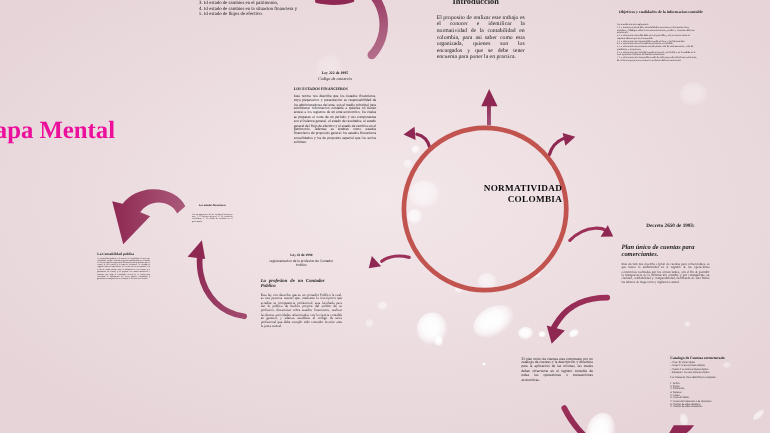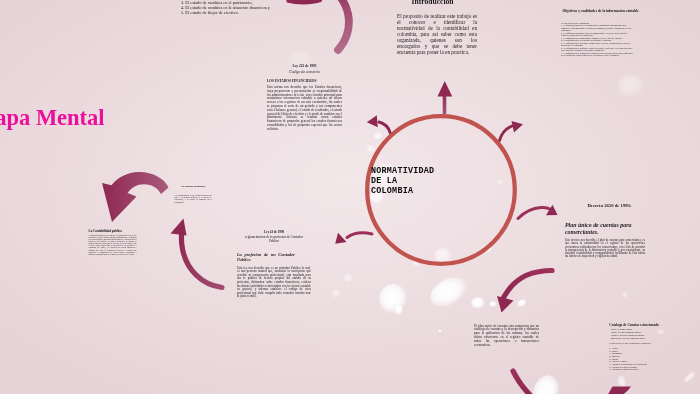--- a/index.html
+++ b/index.html
@@ -4,21 +4,21 @@
 <title>Mapa Mental</title>
 <style>
   html,body{margin:0;padding:0;background:#EADADD;}
   body{width:700px;height:394px;overflow:hidden;font-family:"Liberation Serif",serif;}
   #stage{position:relative;width:700px;height:394px;overflow:hidden;background:#EADADD;}
   #stage *{box-sizing:border-box;}
   svg.layer{position:absolute;left:0;top:0;width:700px;height:394px;overflow:visible;}
   .blk{position:absolute;color:#1b1b1b;}
   .blk .h{font-weight:bold;text-align:center;}
   .blk .p{text-align:justify;}
-  .ctr{position:absolute;text-align:left;font-weight:bold;color:#0d0d0d;line-height:1.18;font-family:Liberation Mono, monospace;}
+  .ctr{position:absolute;text-align:right;font-weight:bold;color:#0d0d0d;line-height:1.18;}
   .brand{position:absolute;font-weight:bold;color:#EC0F9C;letter-spacing:0px;}
 
   
   .ctr{left:371px;top:167px;width:140px;font-size:8.4px;line-height:9.8px;letter-spacing:.25px;}
 
   
   .brand{left:-26px;top:106.5px;font-size:22.5px;line-height:1;}
 
   
   .blk .h{font-weight:bold;text-align:center;}
@@ -198,21 +198,20 @@
       <path d="M631 386.5 C 627 392, 621 397, 613 400 L 603 403 L 612.5 386.5 Z" fill="#8E2852"></path>
     </g>
 
     <circle cx="441" cy="190" r="73.8" fill="none" stroke="#C25450" stroke-width="4.3"></circle>
   </svg>
 
   <div class="brand">Mapa Mental</div>
 
   <div class="ctr">
       <div>NORMATIVIDAD</div>
-      <div>DE LA</div>
       <div>COLOMBIA</div>
     </div>
 
   <div class="blk" id="n-lista">
       <div class="li">3. El estado de cambios en el patrimonio,</div>
       <div class="li">4. El estado de cambios en la situacion financiera y</div>
       <div class="li">5. El estado de flujos de efectivo.</div>
     </div>
   <div class="blk" id="n-intro">
       <div class="h">Introducción</div>

